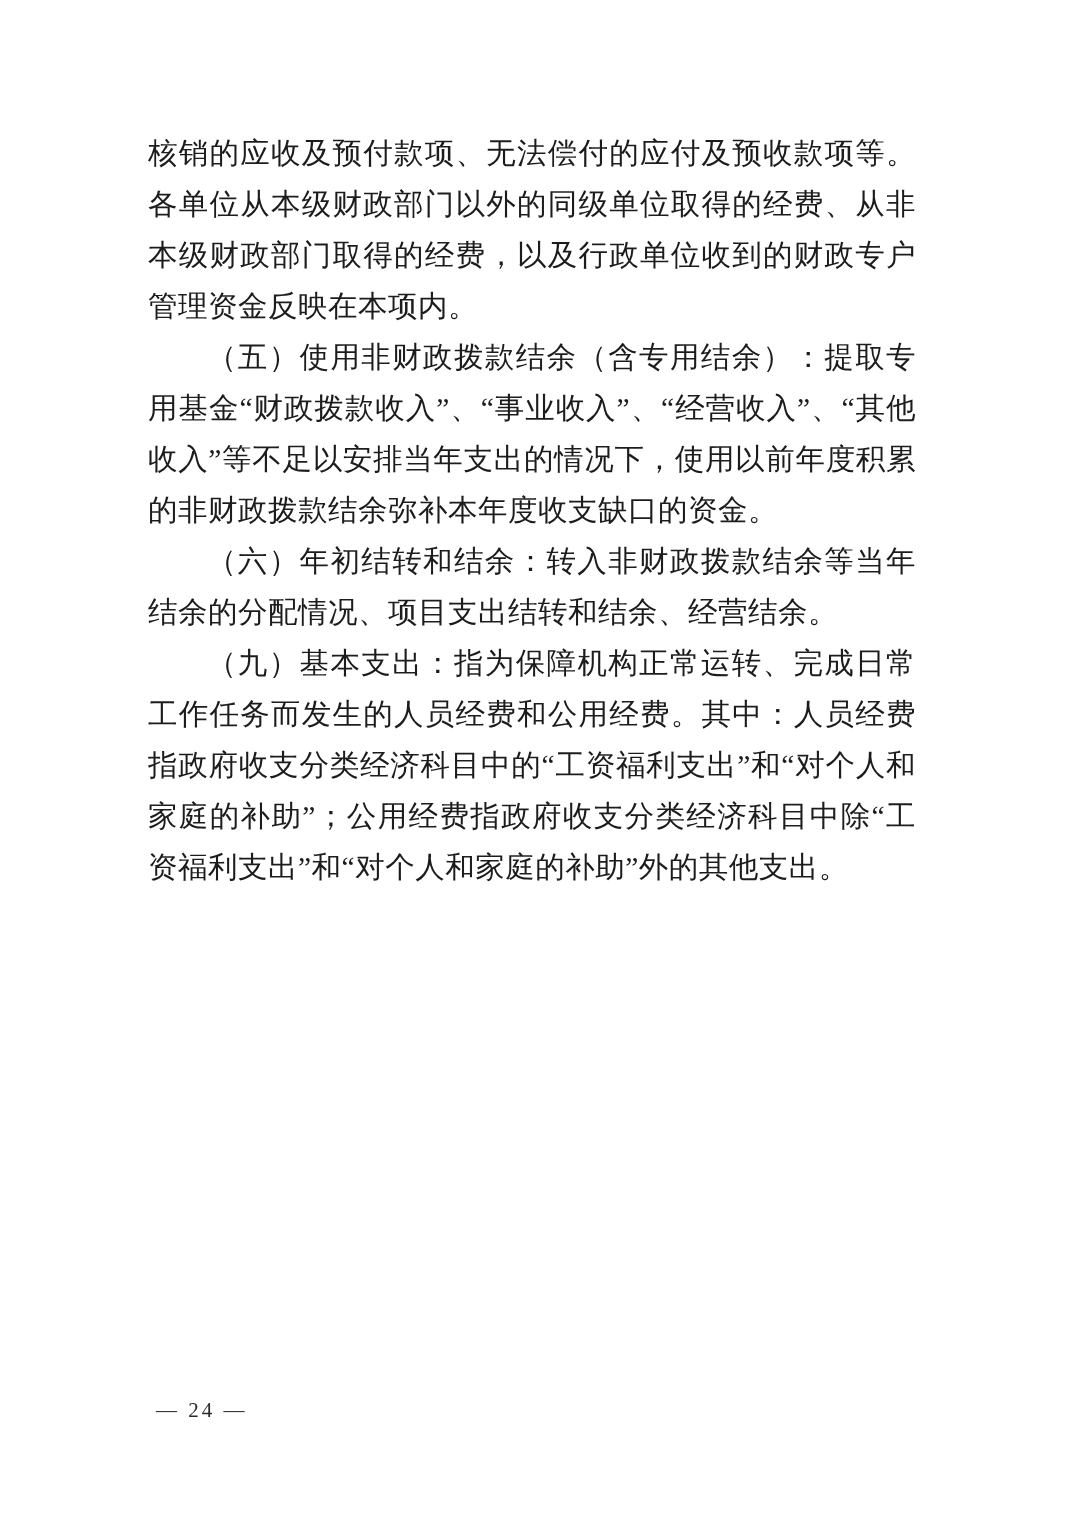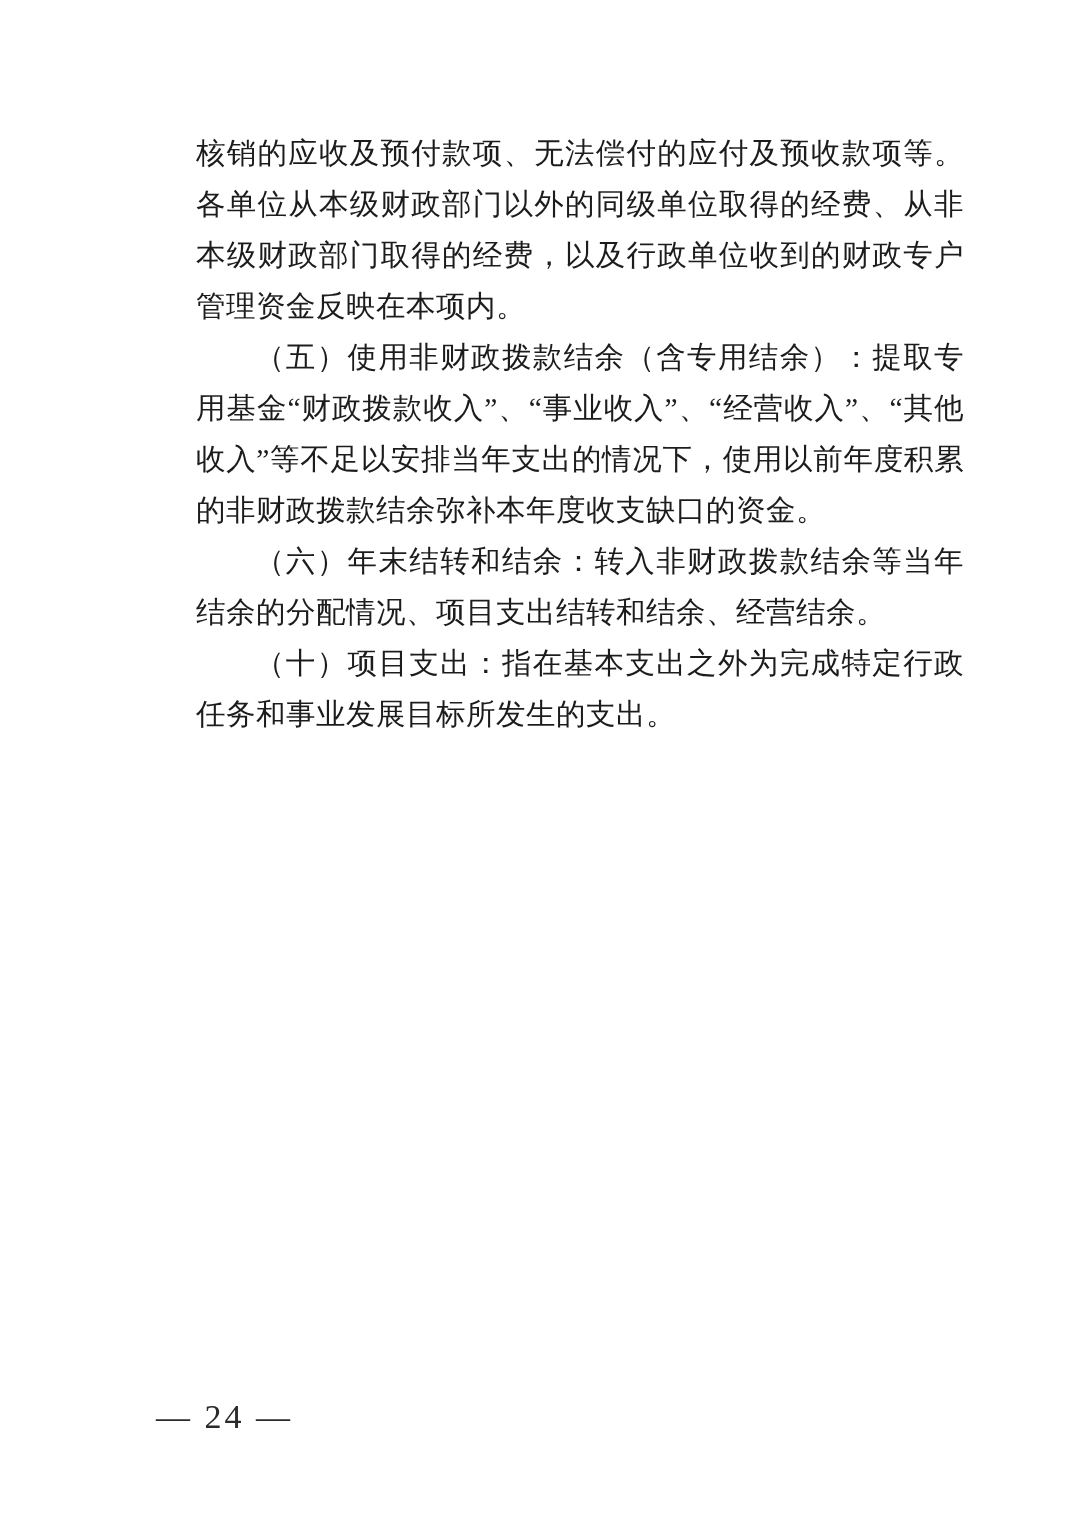--- a/index.html
+++ b/index.html
@@ -18,46 +18,45 @@
   }
   .content {
     position: absolute;
     left: 148px;
     top: 128px;
     width: 768px;
     font-size: 29.5px;
     line-height: 51px;
     text-align: justify;
     letter-spacing: 0.5px;
-    margin-left: 48px;
   }
   .content p {
     margin: 0;
     padding: 0;
     text-indent: 2em;
   }
   .content p.continuation {
     text-indent: 0;
   }
   .head {
     font-weight: normal;
   }
   .footer {
     position: absolute;
     left: 156px;
     top: 1398px;
-    font-size: 34px;
+    font-size: 21px;
     letter-spacing: 3px;
     color: #2a2a2a;
   }
 </style>
 </head>
 <body>
 
 <div class="page">
   <div class="content">
     <p class="continuation"><span class="head"></span><span>核销的应收及预付款项、无法偿付的应付及预收款项等。各单位从本级财政部门以外的同级单位取得的经费、从非本级财政部门取得的经费，以及行政单位收到的财政专户管理资金反映在本项内。</span></p>
     <p><span class="head">（五）使用非财政拨款结余（含专用结余）：</span><span>提取专用基金“财政拨款收入”、“事业收入”、“经营收入”、“其他收入”等不足以安排当年支出的情况下，使用以前年度积累的非财政拨款结余弥补本年度收支缺口的资金。</span></p>
-    <p><span class="head">（六）年末结转和结余：</span><span>转入非财政拨款结余等当年结余的分配情况、项目支出结转和结余、经营结余。</span></p>
-    <p><span class="head">（十）项目支出：</span><span>指在基本支出之外为完成特定行政任务和事业发展目标所发生的支出。</span></p>
+    <p><span class="head">（六）年初结转和结余：</span><span>转入非财政拨款结余等当年结余的分配情况、项目支出结转和结余、经营结余。</span></p>
+    <p><span class="head">（九）基本支出：</span><span>指为保障机构正常运转、完成日常工作任务而发生的人员经费和公用经费。其中：人员经费指政府收支分类经济科目中的“工资福利支出”和“对个人和家庭的补助”；公用经费指政府收支分类经济科目中除“工资福利支出”和“对个人和家庭的补助”外的其他支出。</span></p>
   </div>
   <div class="footer">— 24 —</div>
 </div>
 
 </body></html>

